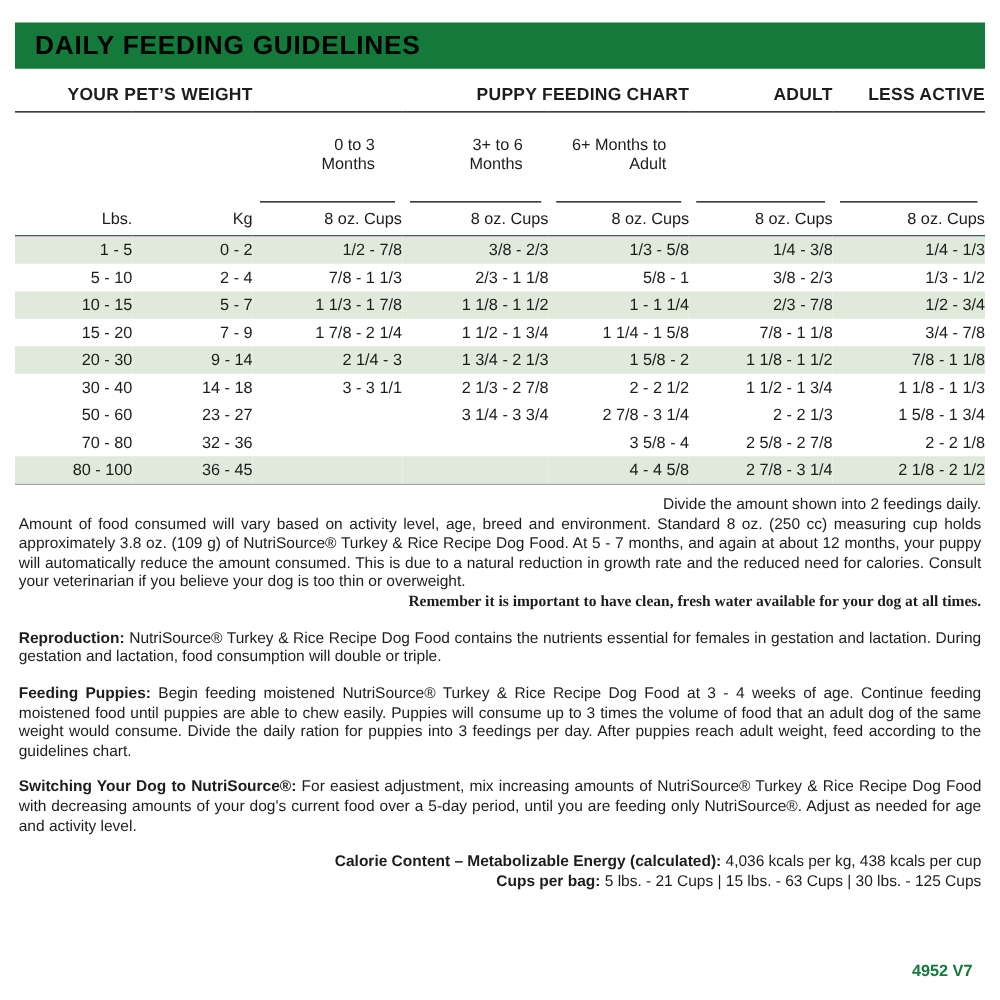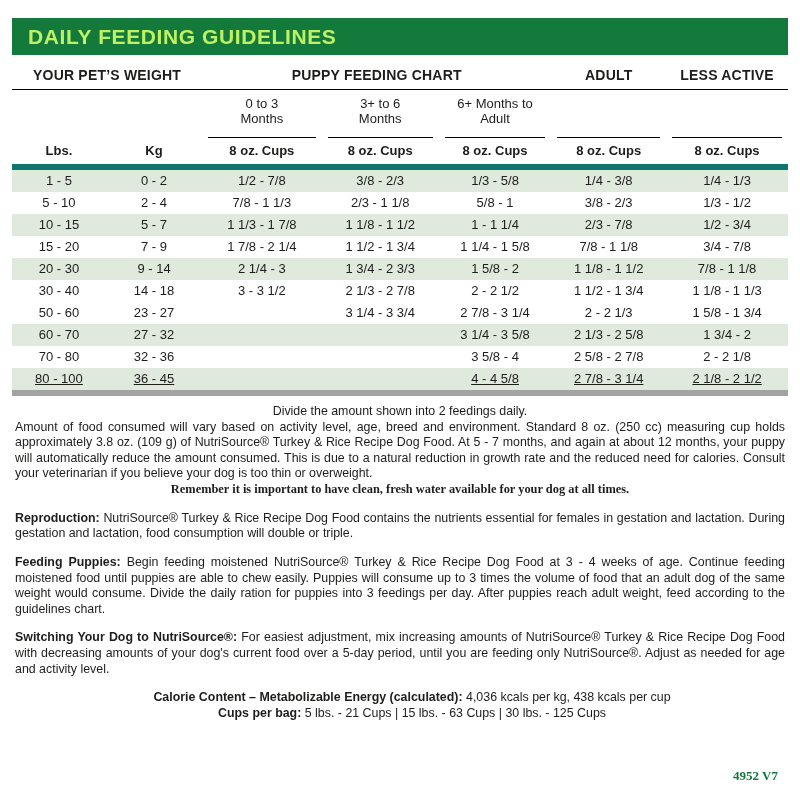--- a/index.html
+++ b/index.html
@@ -18,66 +18,66 @@
 
   
   .title-bar {
     background: var(--green);
     height: 37px;
     display: flex; align-items: center;
     padding-left: 16px;
     margin-bottom: 8px;
   }
   .title-bar span {
-    color: #bef264; font-weight: bold; font-size: 21px; letter-spacing: 0.6px;
+    color: #000000; font-weight: bold; font-size: 21px; letter-spacing: 0.6px;
   }
 
   
   table.feeding-table {
     width: 100%;
     border-collapse: collapse;
     table-layout: fixed;
-    text-align: center;
+    text-align: right;
     font-size: 13px;
   }
   tr.group-row th {
     font-size: 14px; font-weight: bold;
     padding: 4px 0 6px 0;
     border-bottom: 1px solid #000;
     letter-spacing: 0.2px;
   }
   tr.age-row th { vertical-align: bottom; font-weight: normal; padding: 0; height: 42px; }
   .age-cell {
     border-bottom: 1px solid #000;
     margin: 0 6px;
     padding: 3px 0 6px 0;
   }
-  .age-text { width: 76px; margin: 4px auto; line-height: 1.15; }
+  .age-text { width: 76px; margin: 16px auto; line-height: 1.15; }
   .age-spacer { border-bottom: 1px solid #000; margin: 0 6px; height: 10px; }
   tr.units-row th {
-    font-weight: bold;
+    font-weight: normal;
     padding: 5px 0 6px 0;
-    border-bottom: 6px solid #0f766e;
+    border-bottom: 1px solid #0f766e;
   }
   tbody td { padding: 3px 0 4px 0; height: 21px; }
   tbody tr.shaded { background: var(--row-shade); }
-  tbody tr:last-child td { border-bottom: 6px solid #a3a3a3; text-decoration: underline; }
+  tbody tr:last-child td { border-bottom: 1px solid #a3a3a3; }
 
   
   .notes { padding: 8px 3px 0 3px; font-size: 12.4px; line-height: 1.26; }
-  .note-line { text-align: center; }
+  .note-line { text-align: right; }
   .note-para { text-align: justify; }
   .bold { font-weight: bold; font-family: Liberation Serif, serif; }
   .section { margin-top: 13px; text-align: justify; }
   .section strong, .note-line strong { font-weight: bold; }
   .calorie-block { margin-top: 13px; margin-left: 24px; }
 
   .footer-code {
     position: absolute; right: 22px; bottom: 16px;
-    color: var(--green); font-weight: bold; font-size: 13px; font-family: Liberation Serif, serif;
+    color: var(--green); font-weight: bold; font-size: 13px;
   }
 </style>
 </head>
 <body>
 
 <div class="page">
 
   <div class="title-bar">
     <span>DAILY FEEDING GUIDELINES</span>
   </div>
@@ -168,51 +168,42 @@
           <td>1 7/8 - 2 1/4</td>
           <td>1 1/2 - 1 3/4</td>
           <td>1 1/4 - 1 5/8</td>
           <td>7/8 - 1 1/8</td>
           <td>3/4 - 7/8</td>
         </tr>
         <tr class="shaded">
           <td>20 - 30</td>
           <td>9 - 14</td>
           <td>2 1/4 - 3</td>
-          <td>1 3/4 - 2 3/3</td>
+          <td>1 3/4 - 2 1/3</td>
           <td>1 5/8 - 2</td>
           <td>1 1/8 - 1 1/2</td>
           <td>7/8 - 1 1/8</td>
         </tr>
         <tr>
           <td>30 - 40</td>
           <td>14 - 18</td>
-          <td>3 - 3 1/2</td>
+          <td>3 - 3 1/1</td>
           <td>2 1/3 - 2 7/8</td>
           <td>2 - 2 1/2</td>
           <td>1 1/2 - 1 3/4</td>
           <td>1 1/8 - 1 1/3</td>
         </tr>
         <tr>
           <td>50 - 60</td>
           <td>23 - 27</td>
           <td></td>
           <td>3 1/4 - 3 3/4</td>
           <td>2 7/8 - 3 1/4</td>
           <td>2 - 2 1/3</td>
           <td>1 5/8 - 1 3/4</td>
-        </tr>
-        <tr class="shaded">
-          <td>60 - 70</td>
-          <td>27 - 32</td>
-          <td></td>
-          <td></td>
-          <td>3 1/4 - 3 5/8</td>
-          <td>2 1/3 - 2 5/8</td>
-          <td>1 3/4 - 2</td>
         </tr>
         <tr>
           <td>70 - 80</td>
           <td>32 - 36</td>
           <td></td>
           <td></td>
           <td>3 5/8 - 4</td>
           <td>2 5/8 - 2 7/8</td>
           <td>2 - 2 1/8</td>
         </tr>

